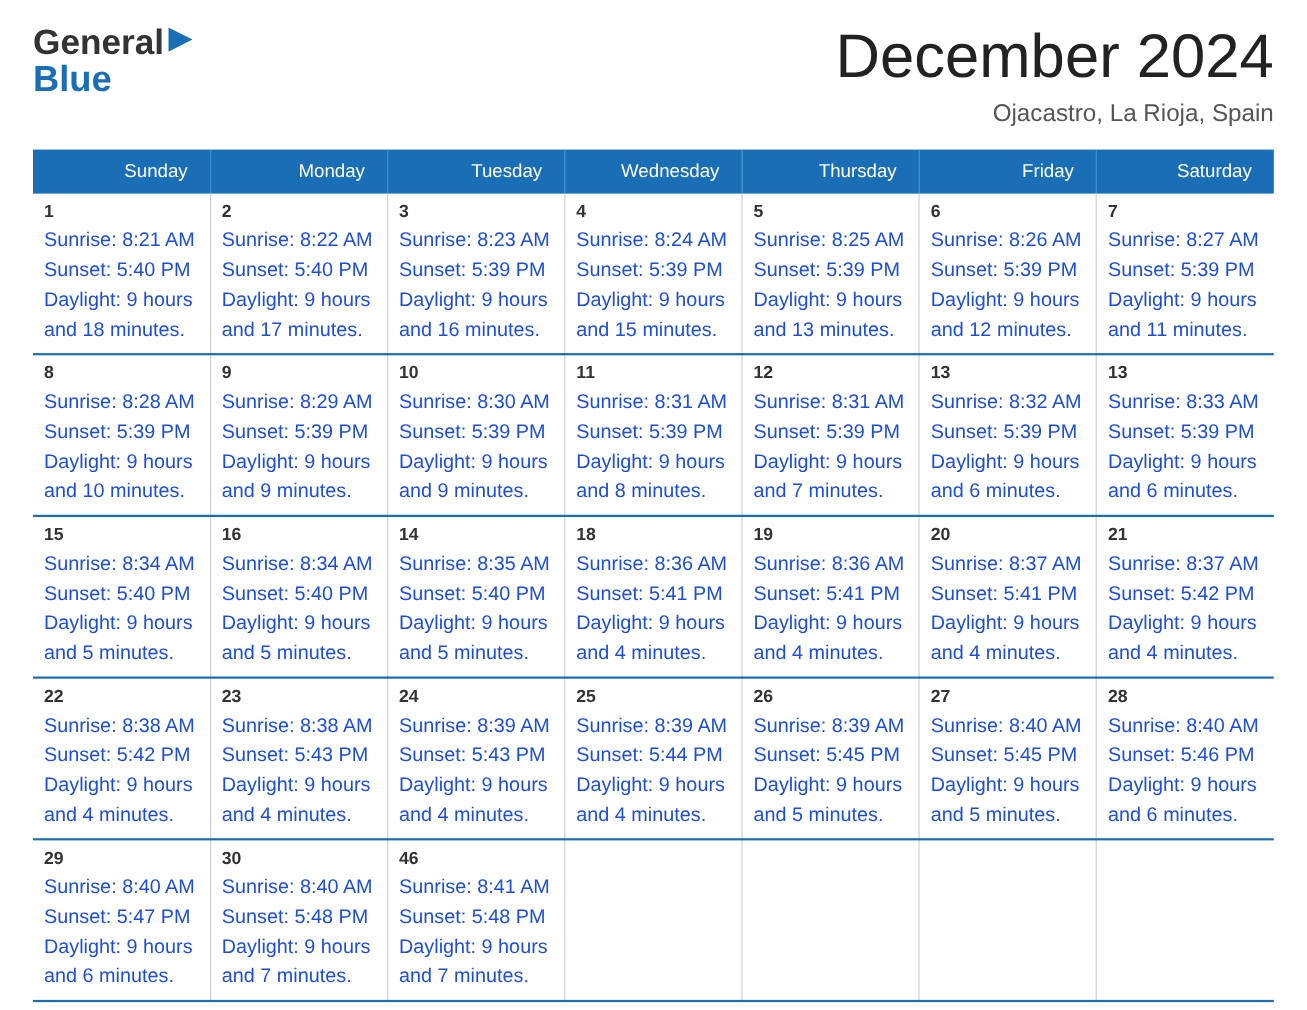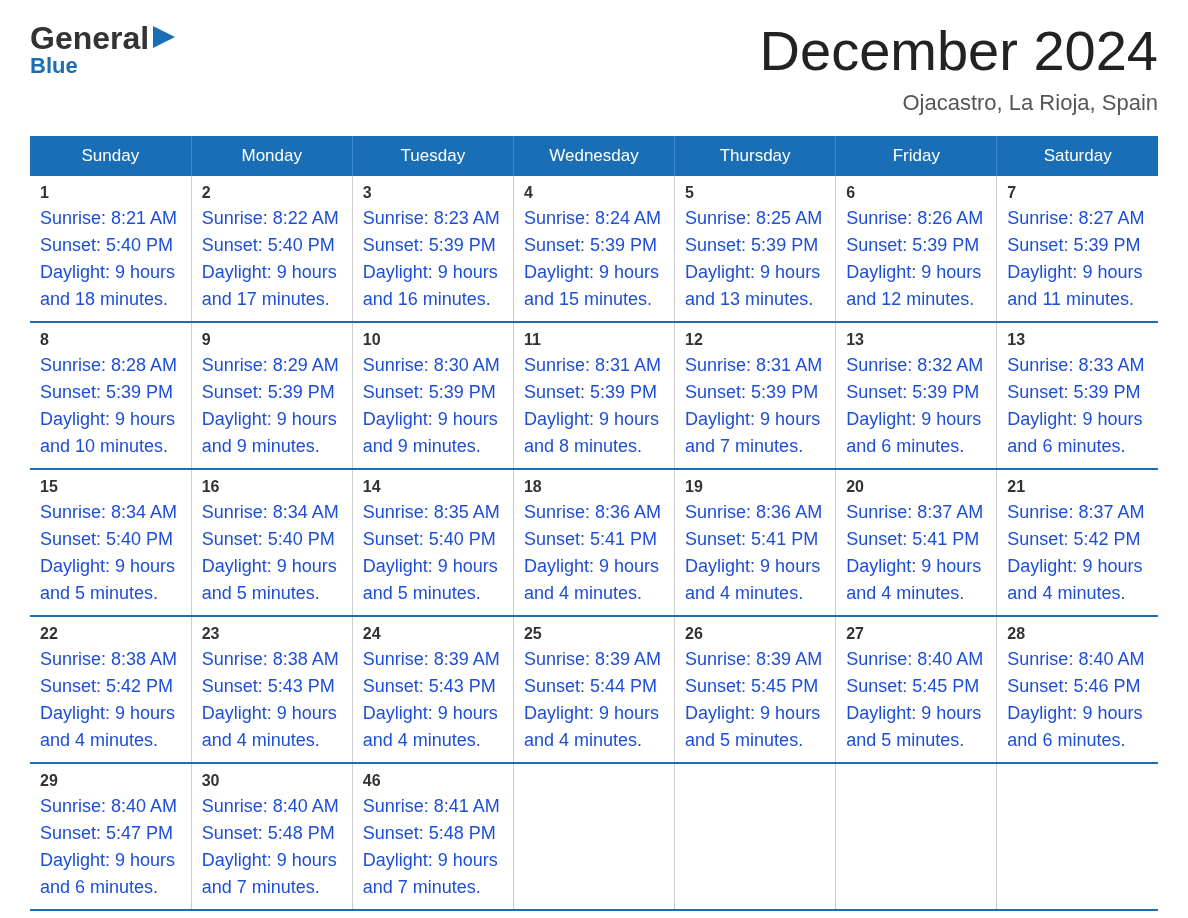--- a/index.html
+++ b/index.html
@@ -45,22 +45,22 @@
       width: 100%;
       border-collapse: collapse;
     }
     thead tr {
       background: #1a6eb5;
     }
     thead th {
       color: #ffffff;
       font-size: 17px;
       font-weight: normal;
-      padding: 10px 2px;
-      text-align: center;
+      padding: 10px 20px;
+      text-align: right;
       border-right: 1px solid #3a8ad4;
     }
     thead th:last-child { border-right: none; margin-top: 28px; }
     tbody tr {
       border-bottom: 2px solid #1a6eb5;
     }
     tbody td {
       vertical-align: top;
       padding: 8px 10px;
       font-size: 13px;
@@ -96,21 +96,21 @@
 <div class="header">
   <div class="logo">
     <div class="logo-wrapper">
       <span class="logo-general" style="font-size:32px;font-weight:bold;color:#333;">General</span>
       <span style="display:inline-block;position:relative;margin-left:2px;">
         <svg width="22" height="22" viewBox="0 0 22 22">
           <polygon points="0,0 22,11 0,22" fill="#1a6eb5"></polygon>
         </svg>
       </span>
     </div>
-    <span class="logo-blue" style="font-size:22px;font-weight:bold;color:#1a6eb5;margin-top:-4px;">Blue</span>
+    <span class="logo-blue" style="font-size:33px;font-weight:bold;color:#1a6eb5;margin-top:-4px;">Blue</span>
   </div>
   <div class="title-section">
     <div class="month-title">December 2024</div>
     <div class="location-title">Ojacastro, La Rioja, Spain</div>
   </div>
 </div>
 
 <table>
   <thead>
     <tr>

